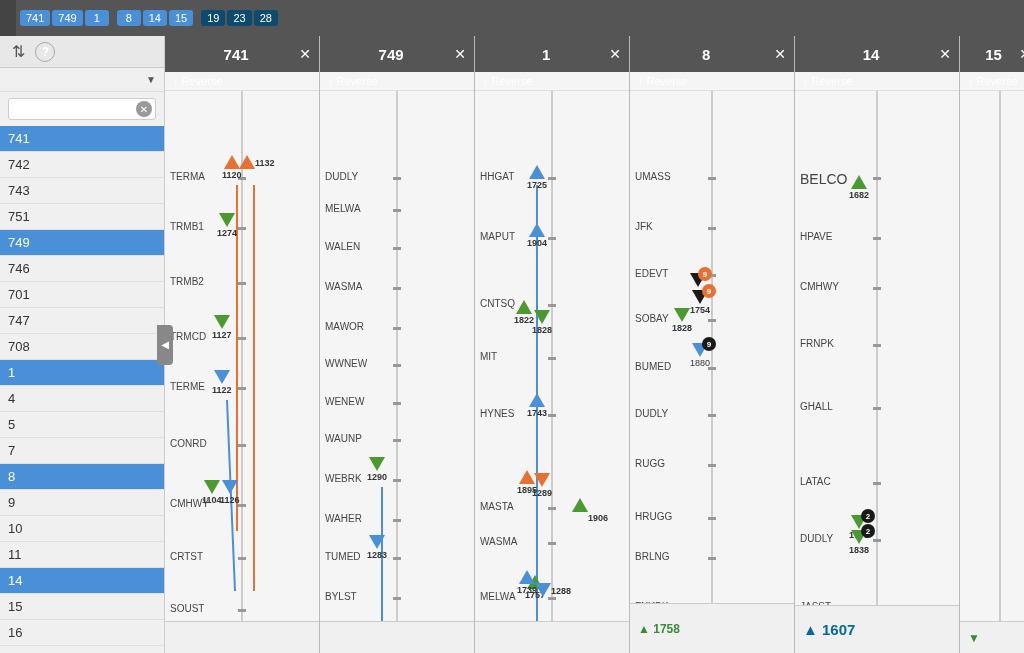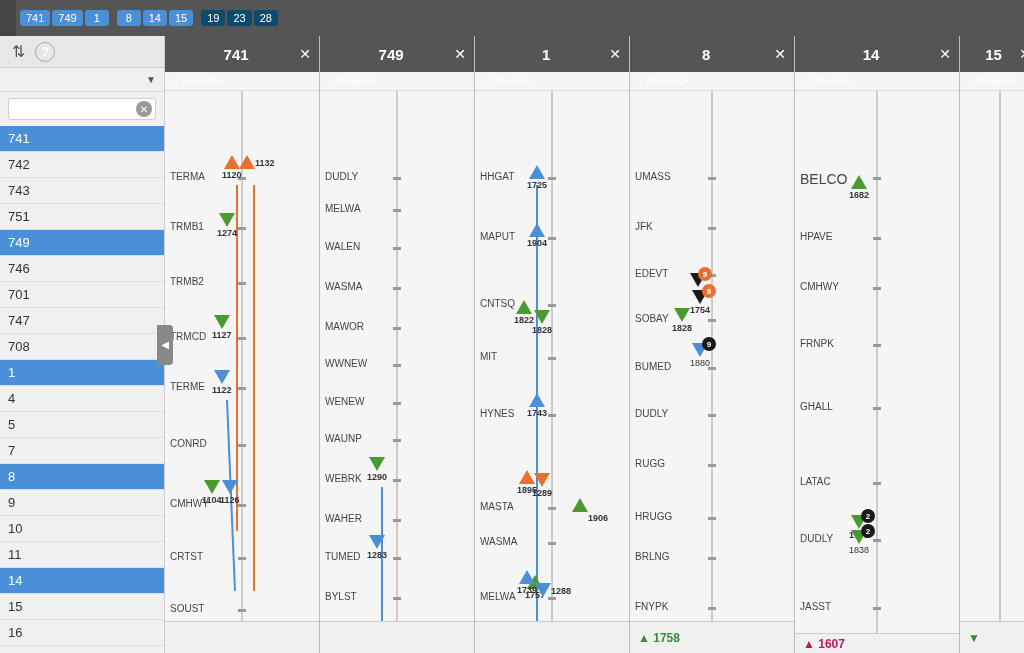--- a/index.html
+++ b/index.html
@@ -377,21 +377,21 @@
               <div style="width: 0px; height: 0px; border-left: 8px solid transparent; border-right: 8px solid transparent; border-top: 14px solid rgb(26, 26, 26);"></div>
               <div style="position: absolute; top: -6px; right: -6px; background: rgb(232, 112, 48); color: rgb(255, 255, 255); border-radius: 50%; width: 14px; height: 14px; display: flex; align-items: center; justify-content: center; font-size: 8px; font-weight: bold;">9</div>
               <div style="font-size: 9px; font-weight: bold; color: rgb(51, 51, 51); margin-top: 1px; white-space: nowrap;">1754</div>
             </div>
             <div class="vehicle-marker" style="position: absolute; left: 60px; top: 252px; display: flex; flex-direction: column; align-items: center;">
               <div style="width: 0px; height: 0px; border-left: 8px solid transparent; border-right: 8px solid transparent; border-top: 14px solid rgb(74, 144, 217);"></div>
               <div style="position: absolute; top: -6px; right: -6px; background: rgb(26, 26, 26); color: rgb(255, 255, 255); border-radius: 50%; width: 14px; height: 14px; display: flex; align-items: center; justify-content: center; font-size: 8px; font-weight: bold;">9</div>
               <div style="font-size: 9px; font-weight: normal; color: rgb(51, 51, 51); margin-top: 1px; white-space: nowrap;">1880</div>
             </div>
           </div>
-          <div class="bottom-bar" style="height: 32px; background: rgb(240, 240, 240); display: flex; align-items: center; padding: 0px 8px; border-top: 1px solid rgb(204, 204, 204); font-size: 12px; color: rgb(58, 138, 58); font-weight: bold;">▲ 1758</div>
+          <div class="bottom-bar" style="height: 50px; background: rgb(240, 240, 240); display: flex; align-items: center; padding: 0px 8px; border-top: 1px solid rgb(204, 204, 204); font-size: 12px; color: rgb(58, 138, 58); font-weight: bold;">▲ 1758</div>
         </div>
         <div class="route-panel" style="width: 165px; min-width: 165px;">
           <div class="route-panel-header">
             <span style="flex:1; text-align:center;">14</span>
             <button class="route-panel-close">✕</button>
           </div>
           <button class="reverse-btn">↕ Reverse</button>
           <div class="stops-area" style="position: relative; flex: 1 1 0%; overflow: hidden;">
             <div style="position: absolute; left: 50%; width: 2px; top: 0px; bottom: 0px; background: rgb(204, 204, 204); transform: translateX(-50%);"></div>
             <div class="stop-label" style="top: 80px; left: 5px; font-size: 14px; color: rgb(68, 68, 68);">BELCO</div>
@@ -416,24 +416,24 @@
               <div style="font-size: 9px; font-weight: bold; color: rgb(51, 51, 51); margin-top: 1px; white-space: nowrap;">1682</div>
             </div>
             <div class="vehicle-marker" style="position: absolute; left: 54px; top: 424px; display: flex; flex-direction: column; align-items: center;">
               <div style="width: 0px; height: 0px; border-left: 8px solid transparent; border-right: 8px solid transparent; border-top: 14px solid rgb(74, 154, 48);"></div>
               <div style="position: absolute; top: -6px; right: -6px; background: rgb(26, 26, 26); color: rgb(255, 255, 255); border-radius: 50%; width: 14px; height: 14px; display: flex; align-items: center; justify-content: center; font-size: 8px; font-weight: bold;">2</div>
               <div style="font-size: 9px; font-weight: bold; color: rgb(51, 51, 51); margin-top: 1px; white-space: nowrap;">1778</div>
             </div>
             <div class="vehicle-marker" style="position: absolute; left: 54px; top: 439px; display: flex; flex-direction: column; align-items: center;">
               <div style="width: 0px; height: 0px; border-left: 8px solid transparent; border-right: 8px solid transparent; border-top: 14px solid rgb(74, 154, 48);"></div>
               <div style="position: absolute; top: -6px; right: -6px; background: rgb(26, 26, 26); color: rgb(255, 255, 255); border-radius: 50%; width: 14px; height: 14px; display: flex; align-items: center; justify-content: center; font-size: 8px; font-weight: bold;">2</div>
-              <div style="font-size: 9px; font-weight: normal; color: rgb(51, 51, 51); margin-top: 1px; white-space: nowrap;">1838</div>
-            </div>
-          </div>
-          <div class="bottom-bar" style="height: 20px; background: rgb(240, 240, 240); display: flex; align-items: center; padding: 0px 8px; border-top: 1px solid rgb(204, 204, 204); font-size: 12px; color: #be185d; font-weight: bold;">▲ 1607</div>
+              <div style="font-size: 9px; font-weight: bold; color: rgb(51, 51, 51); margin-top: 1px; white-space: nowrap;">1838</div>
+            </div>
+          </div>
+          <div class="bottom-bar" style="height: 48px; background: rgb(240, 240, 240); display: flex; align-items: center; padding: 0px 8px; border-top: 1px solid rgb(204, 204, 204); font-size: 15px; color: #0369a1; font-weight: bold;">▲ 1607</div>
         </div>
         <div class="route-panel" style="width: 80px; min-width: 80px;">
           <div class="route-panel-header">
             <span style="flex:1; text-align:center;">15</span>
             <button class="route-panel-close">✕</button>
           </div>
           <button class="reverse-btn">↕ Reverse</button>
           <div class="stops-area" style="position: relative; flex: 1 1 0%; overflow: hidden;">
             <div style="position: absolute; left: 50%; width: 2px; top: 0px; bottom: 0px; background: rgb(204, 204, 204); transform: translateX(-50%);"></div>
             <svg style="position: absolute; top: 0px; left: 0px; width: 100%; height: 600px; pointer-events: none; overflow: visible;"></svg>

